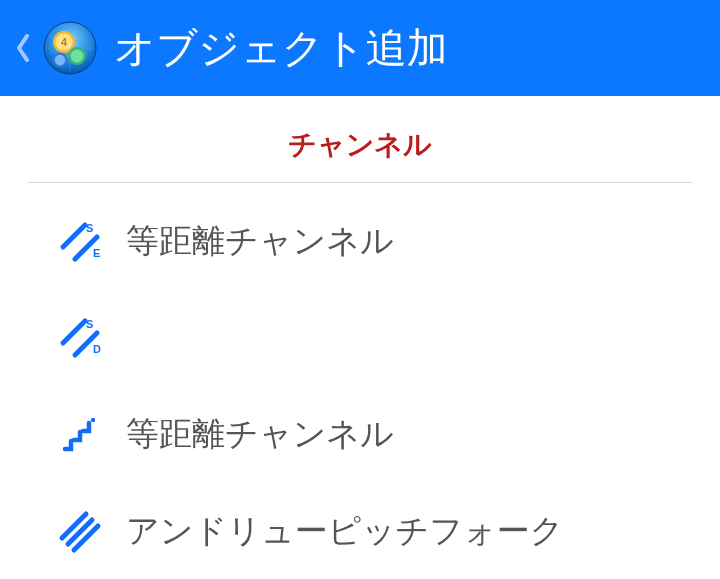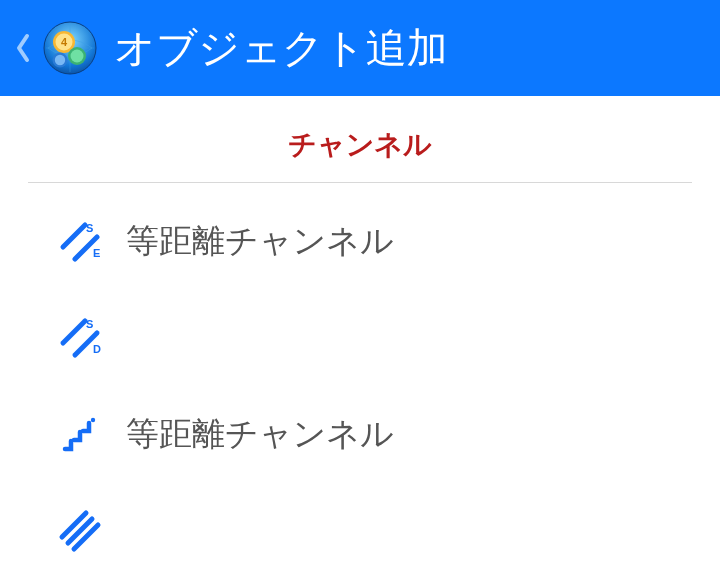--- a/index.html
+++ b/index.html
@@ -156,15 +156,16 @@
   </div>
 
   <div class="list-item">
     <div class="list-icon">
       <svg width="44" height="44" viewBox="0 0 44 44">
         <line x1="4" y1="28" x2="28" y2="4" stroke="#156df6" stroke-width="5" stroke-linecap="round"></line>
         <line x1="10" y1="34" x2="34" y2="10" stroke="#156df6" stroke-width="5" stroke-linecap="round"></line>
         <line x1="16" y1="40" x2="40" y2="16" stroke="#156df6" stroke-width="5" stroke-linecap="round"></line>
       </svg>
     </div>
+    <div class="list-label">アンドリューピッチフォーク</div>
   </div>
 
 </div>
 
 </body></html>

